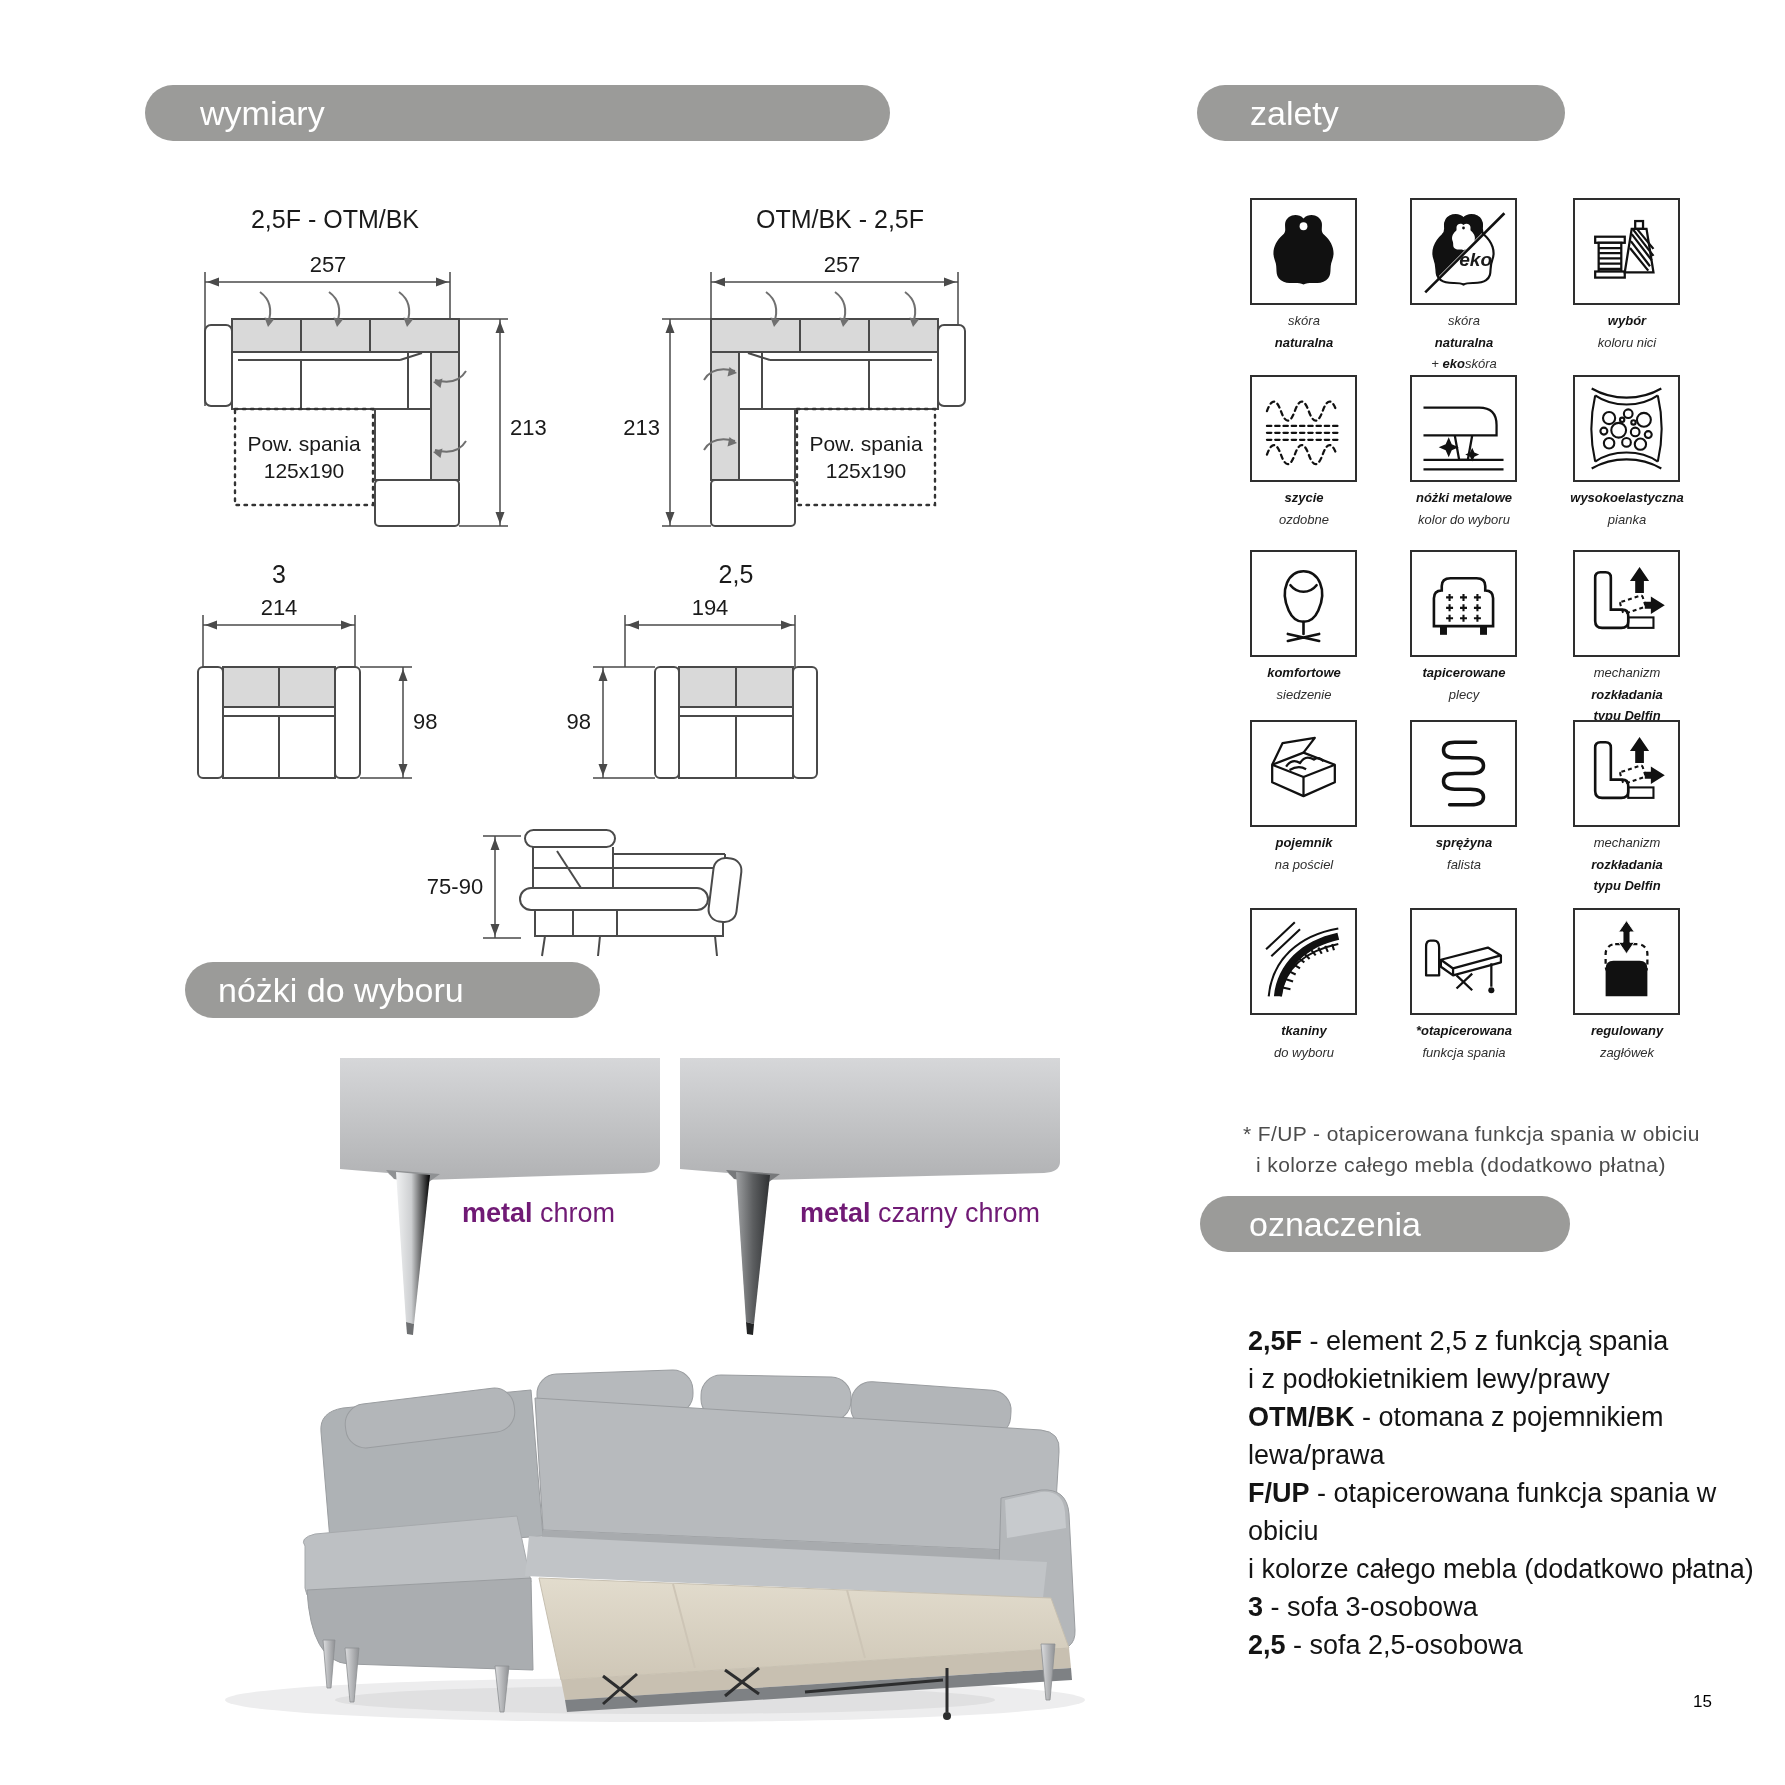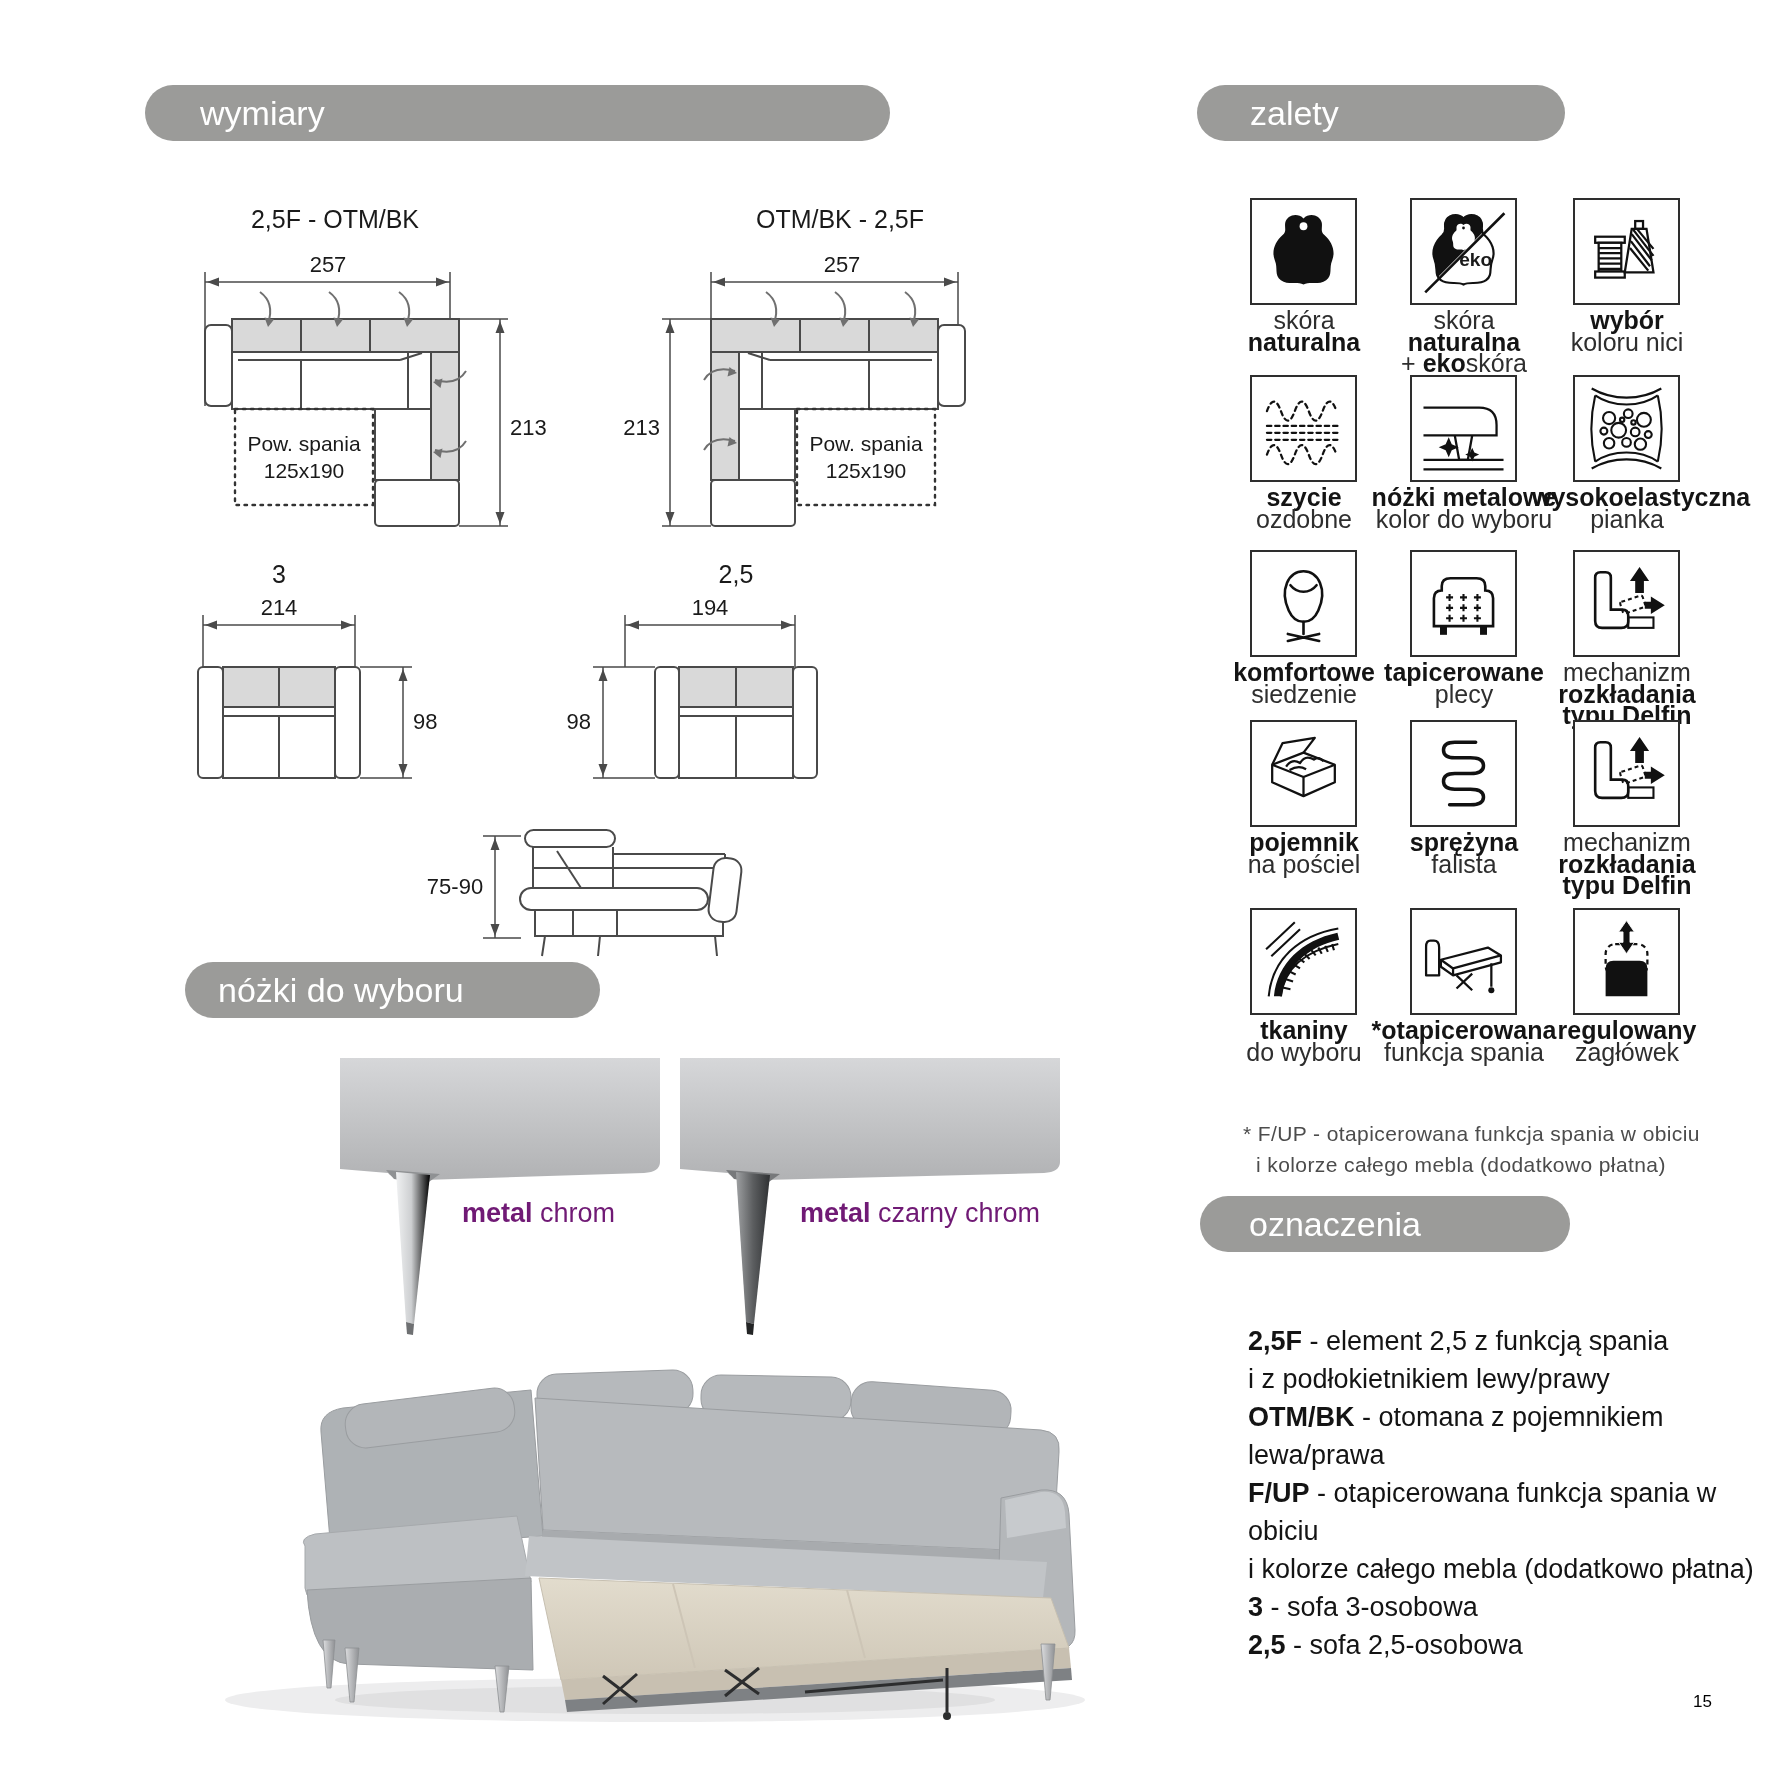--- a/index.html
+++ b/index.html
@@ -5,26 +5,26 @@
   html,body{margin:0;padding:0;background:#fff;}
   #page{position:relative;width:1785px;height:1785px;background:#ffffff;overflow:hidden;
         font-family:"Liberation Sans",sans-serif;color:#1a1a1a;}
   .pill{position:absolute;height:56px;background:#9b9b99;border-radius:32px;color:#ffffff;
         font-size:34px;line-height:56px;white-space:nowrap;}
   .dtitle{position:absolute;width:300px;text-align:center;font-size:25px;font-weight:normal;}
   .diag{position:absolute;}
   svg text{font-family:"Liberation Sans",sans-serif;fill:#1a1a1a;font-size:22px;}
   svg text.sm{font-size:21px;}
   #zalety-grid{position:absolute;left:1250px;top:198px;width:520px;height:900px;}
-  .z-cell{position:absolute;width:87px;height:107px;}
+  .z-cell{position:absolute;width:87px;height:107px;font-style:italic;}
   .z-box{position:absolute;left:0;top:0;width:107px;height:107px;border:2px solid #2e2e2e;
          box-sizing:border-box;padding:8px;background:#fff;}
   .z-box svg{width:100%;height:100%;display:block;}
   .z-label{position:absolute;left:-41px;top:112px;width:190px;text-align:center;
-           font-size:25px;line-height:21.5px;color:#2e2e2e;}
+           font-size:13px;line-height:21.5px;color:#2e2e2e;}
   .z-label .b{font-weight:bold;color:#141414;}
   .footnote{position:absolute;left:1243px;top:1118px;font-size:21px;color:#4c4c4c;
             line-height:31px;letter-spacing:0.4px;}
   .footnote .fn2{padding-left:13px;}
   .ozn{position:absolute;left:1248px;top:1322px;font-size:27px;line-height:38px;color:#141414;}
   .ozn b{font-weight:bold;}
   .leg-label{position:absolute;font-size:27px;color:#701a75;white-space:nowrap;}
   .leg-label b{font-weight:bold;}
   .pagenum{position:absolute;left:1686px;top:1692px;font-size:17px;color:#000000;margin-left:7px;}
   .photo{position:absolute;}

